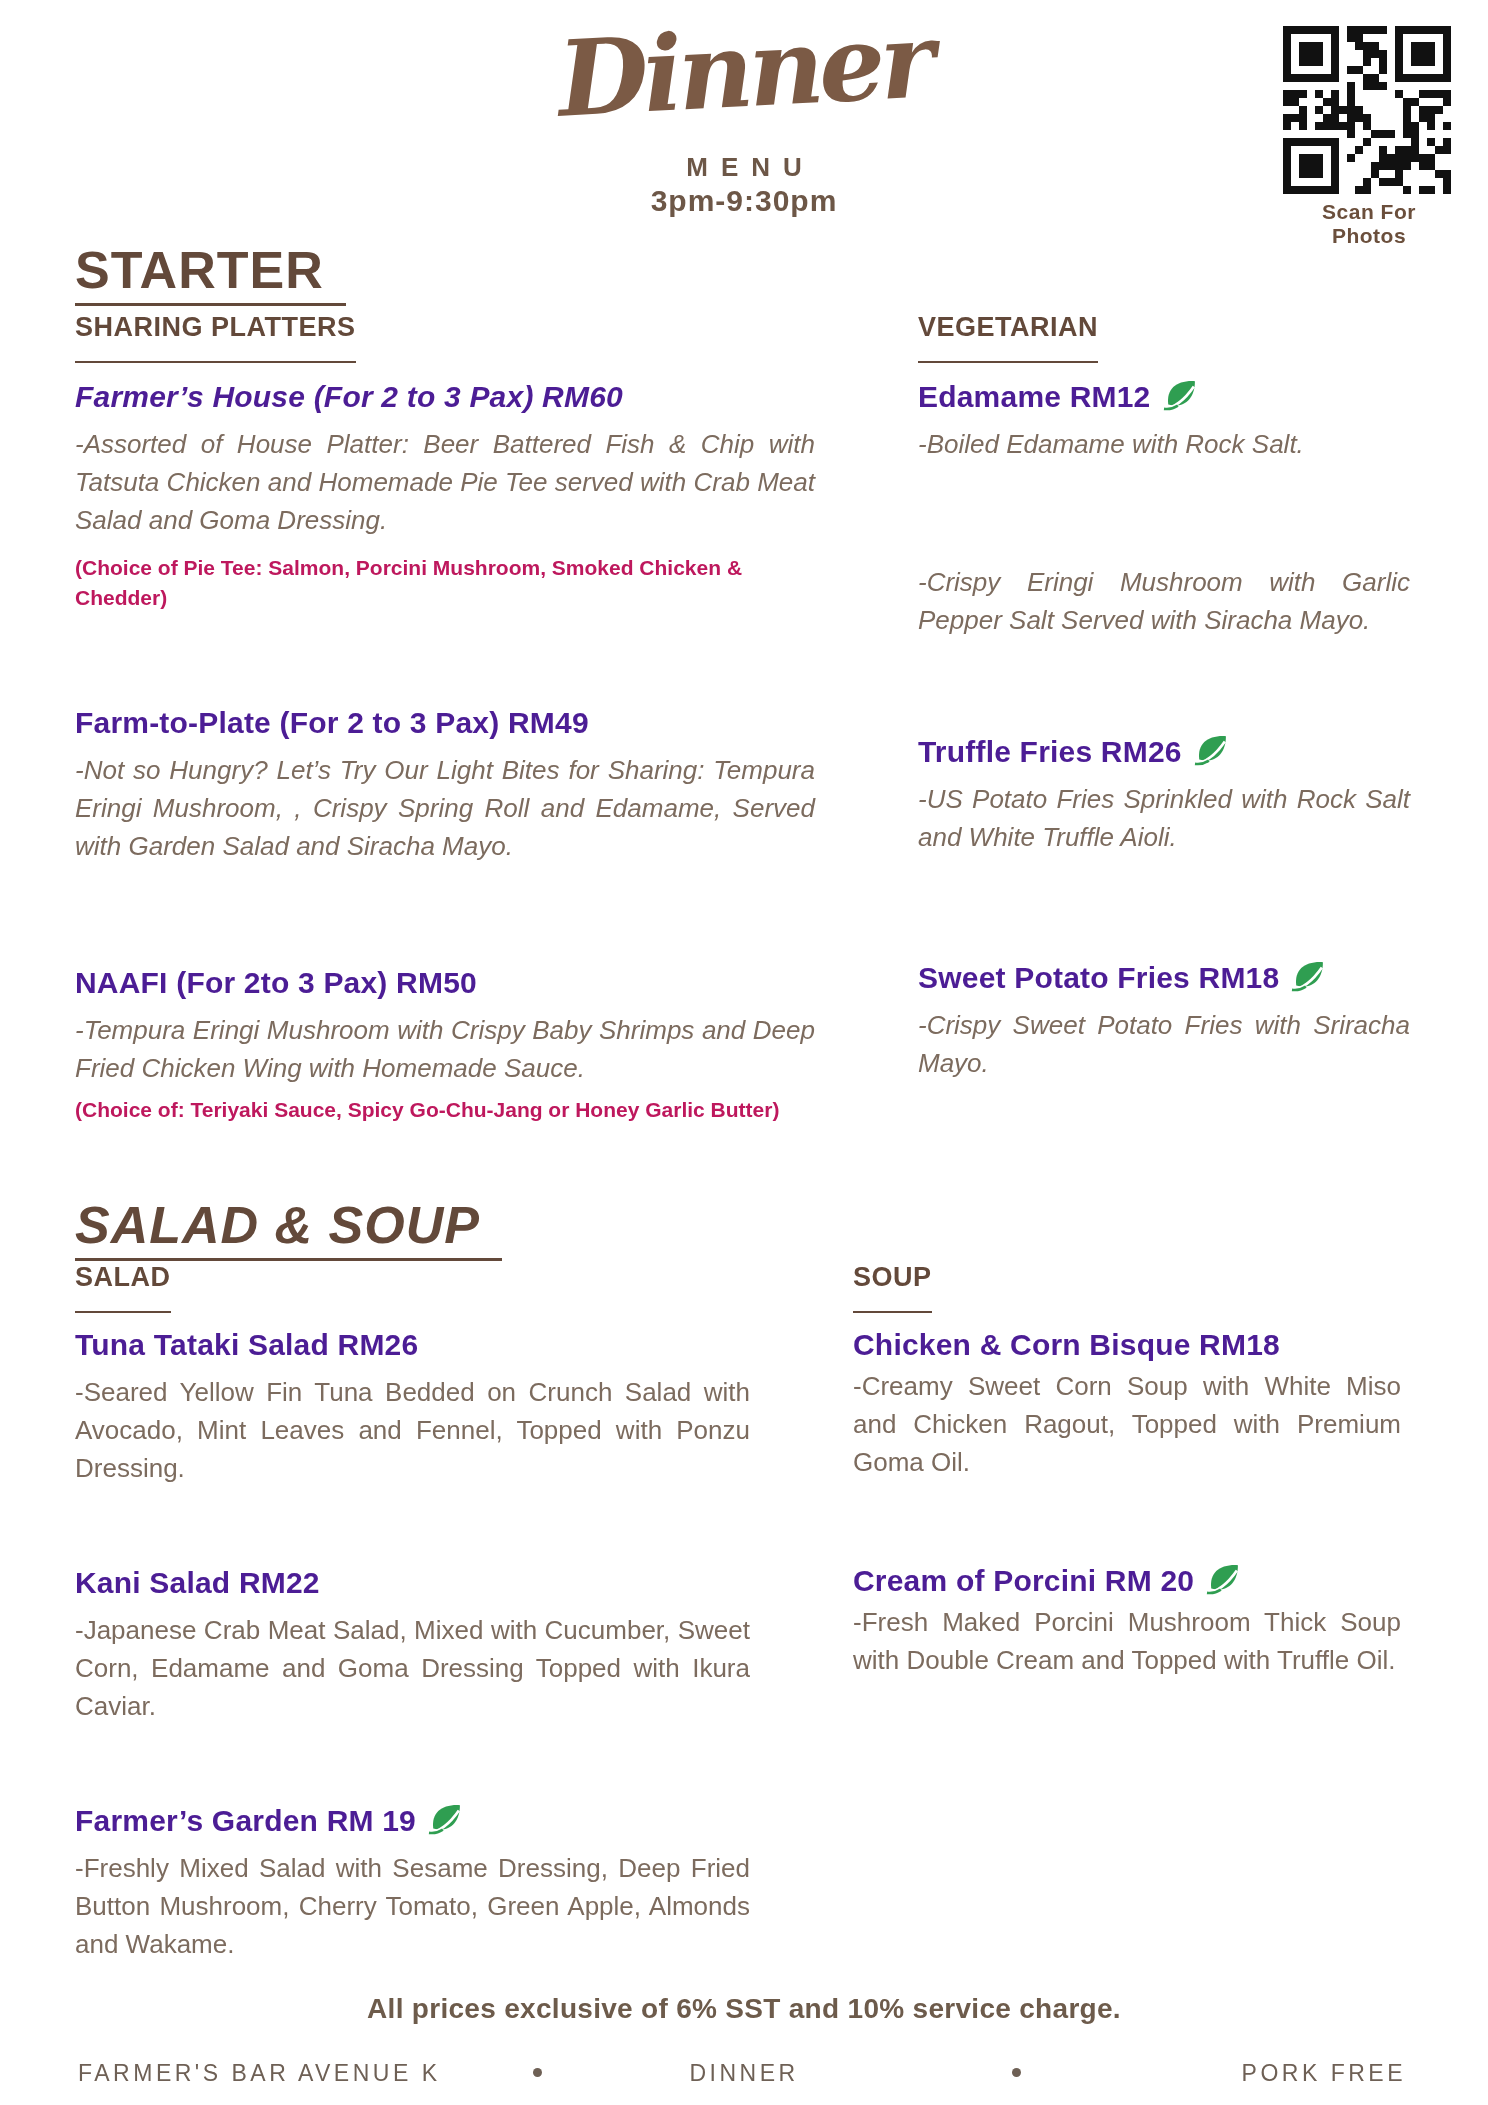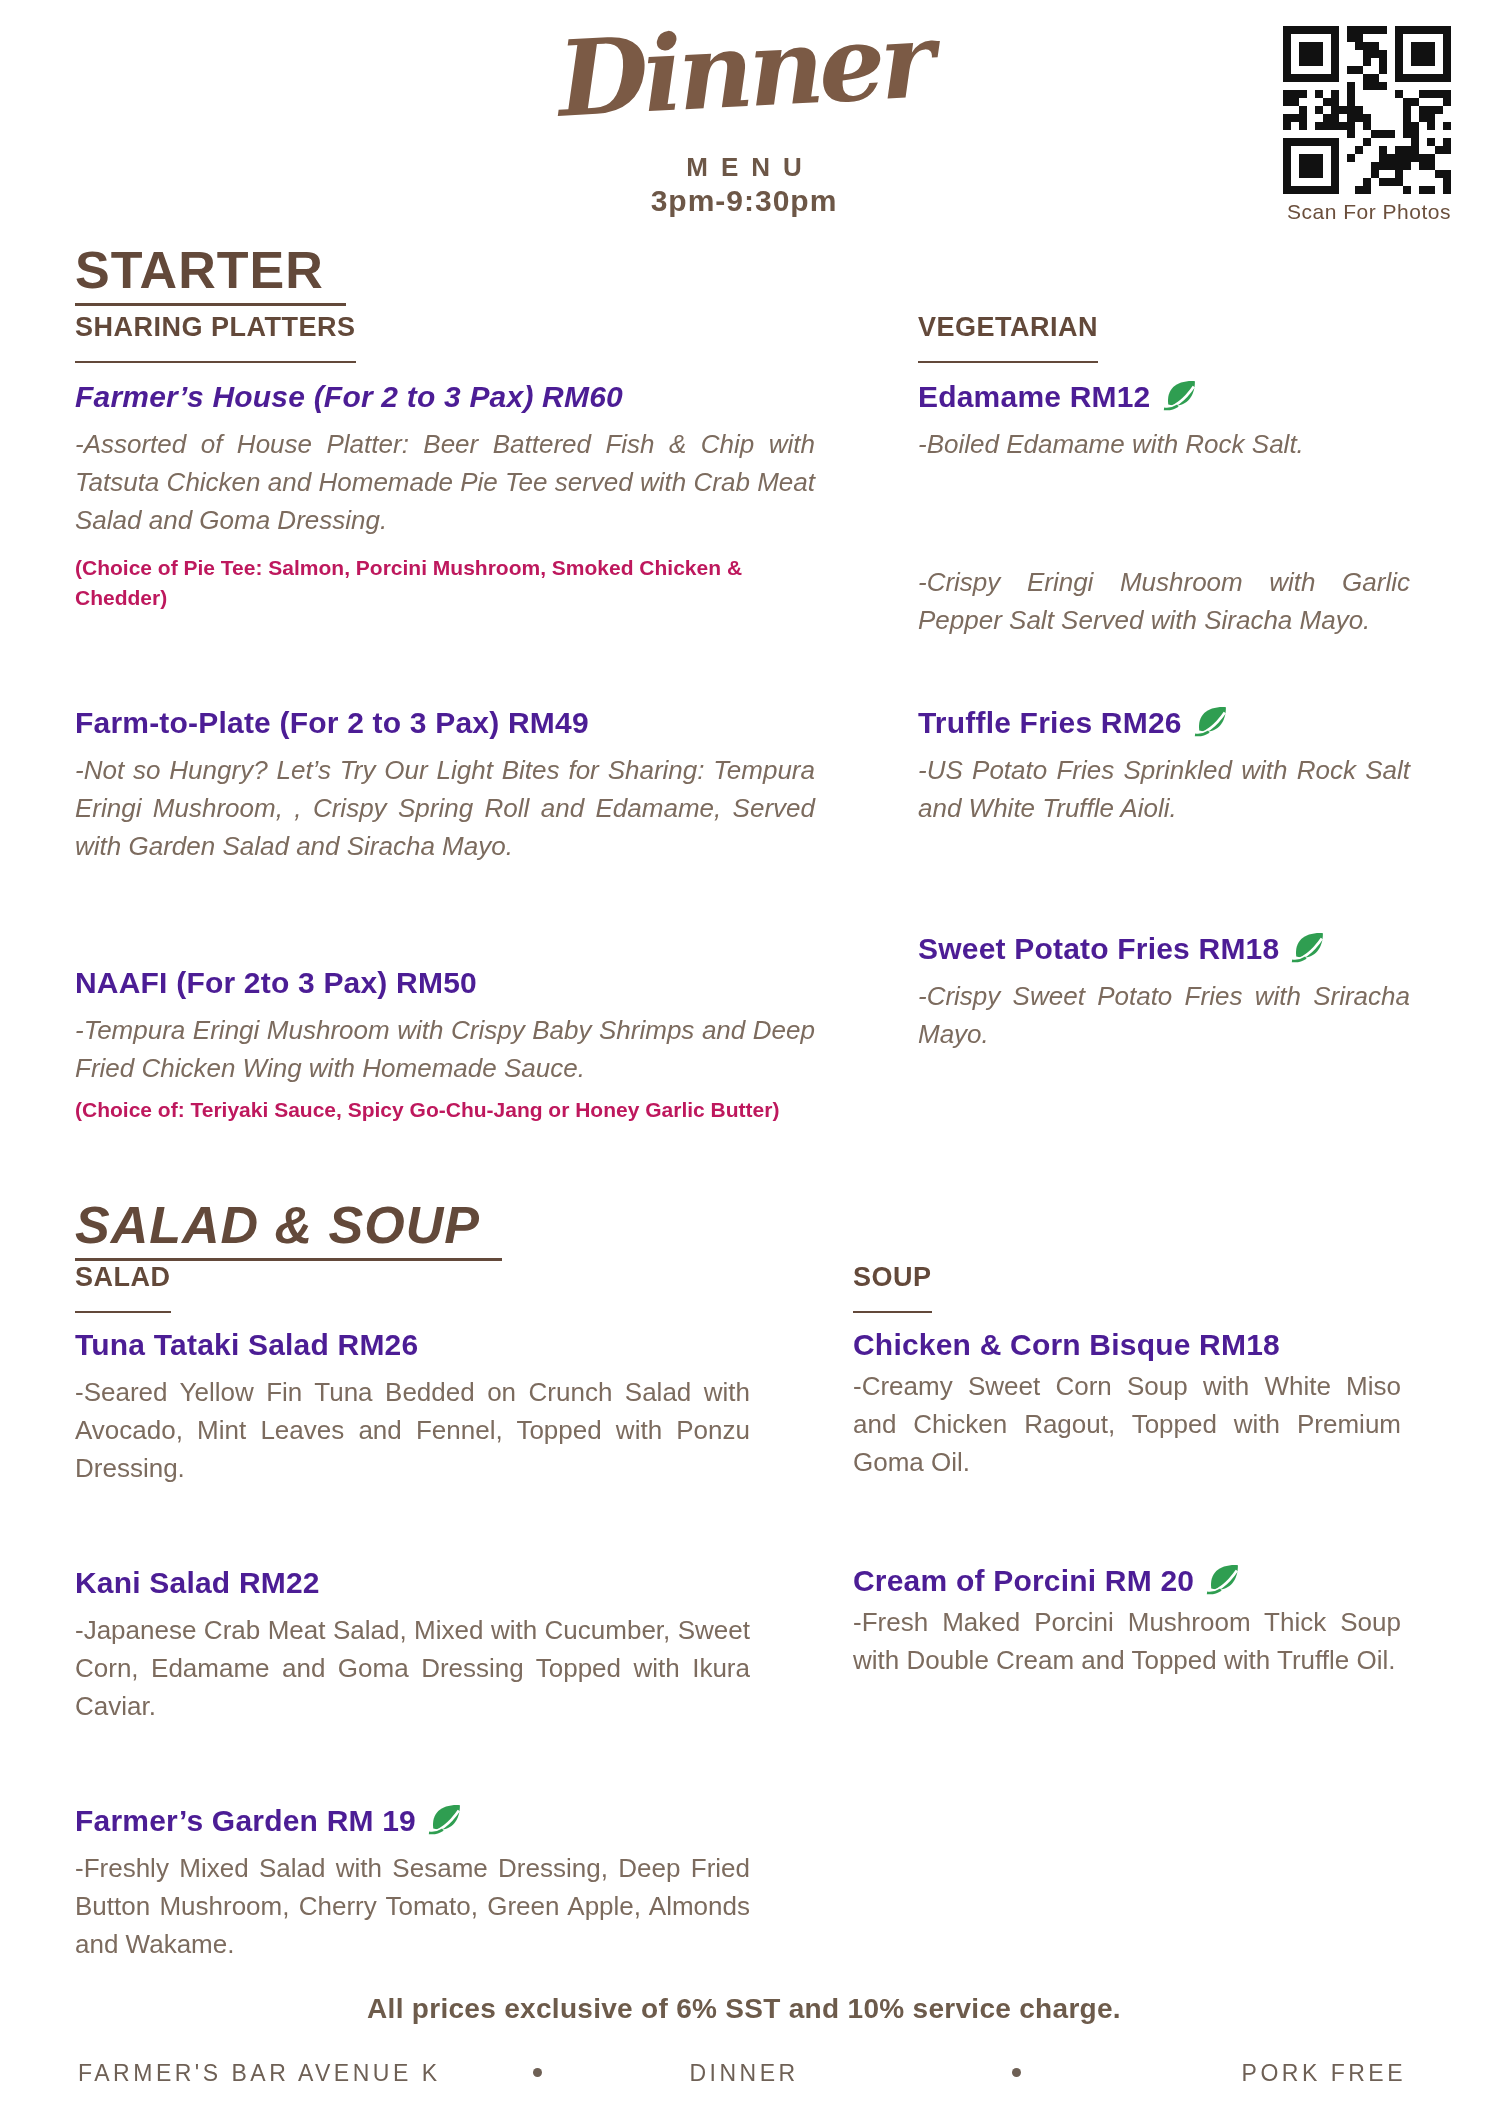--- a/index.html
+++ b/index.html
@@ -8,21 +8,21 @@
   
   .logo{position:absolute;top:8px;left:0;right:0;text-align:center;
         font-family:"DejaVu Serif",serif;font-style:italic;font-weight:700;
         font-size:104px;letter-spacing:-5px;color:#7b5a45;transform:rotate(-3deg);}
   .menu-label{position:absolute;top:152px;left:0;right:0;text-align:center;
         font-size:26px;font-weight:700;letter-spacing:13px;color:#6d5747;text-indent:13px;}
   .hours{position:absolute;top:184px;left:0;right:0;text-align:center;
         font-size:30px;font-weight:600;letter-spacing:1px;color:#6d5747;}
   .qr-wrap{position:absolute;left:1283px;top:26px;width:172px;text-align:center;}
   .qr-wrap svg{display:block;background:#fff;}
-  .qr-caption{margin-top:6px;font-size:21px;font-weight:400;color:#6b4f3c;letter-spacing:.5px;}
+  .qr-caption{margin-top:6px;font-size:21px;font-weight:700;color:#6b4f3c;letter-spacing:.5px;}
   
   .section-title{position:absolute;font-size:52px;font-weight:700;letter-spacing:1px;
         color:#63493a;border-bottom:3px solid #63493a;padding:0 22px 5px 0;line-height:1.05;}
   .sub-heading{display:inline-block;font-size:27px;font-weight:700;letter-spacing:.5px;
         color:#63493a;border-bottom:2px solid #63493a;padding-bottom:18px;margin:0;}
   .col{position:absolute;}
   .item{margin:0;}
   .item-title{margin:0;font-size:30px;line-height:36px;font-weight:700;color:#4c1d95;letter-spacing:.2px;}
   .item-title.italic{font-style:italic;}
   .desc{margin:10px 0 0 0;font-size:26px;line-height:38px;color:#7c6b5e;
@@ -220,21 +220,21 @@
             <path d="M2 28 C 11 27 21 20 30 7" fill="none" stroke="#ffffff" stroke-width="2.6"></path>
             <path d="M2 28 Q 9 29 15 25" fill="none" stroke="#2f9e51" stroke-width="2.4"></path>
           </svg></h3>
       <p class="desc italic">-Boiled Edamame with Rock Salt.</p>
     </div>
 
     <div class="item" style="margin-top:100px;">
       <p class="desc italic">-Crispy Eringi Mushroom with Garlic Pepper Salt Served with Siracha Mayo.</p>
     </div>
 
-    <div class="item" style="margin-top:66px;">
+    <div class="item" style="margin-top:95px;">
       <h3 class="item-title"><span>Truffle Fries RM26</span><svg class="leaf" width="38" height="32" viewBox="0 0 34 30">
             <path d="M31 2 C 14 1 4 9 6 24 C 20 28 31 19 31 2 Z" fill="#2f9e51"></path>
             <path d="M2 28 C 11 27 21 20 30 7" fill="none" stroke="#ffffff" stroke-width="2.6"></path>
             <path d="M2 28 Q 9 29 15 25" fill="none" stroke="#2f9e51" stroke-width="2.4"></path>
           </svg></h3>
       <p class="desc italic">-US Potato Fries Sprinkled with Rock Salt and White Truffle Aioli.</p>
     </div>
 
     <div class="item" style="margin-top:104px;">
       <h3 class="item-title"><span>Sweet Potato Fries RM18</span><svg class="leaf" width="38" height="32" viewBox="0 0 34 30">

